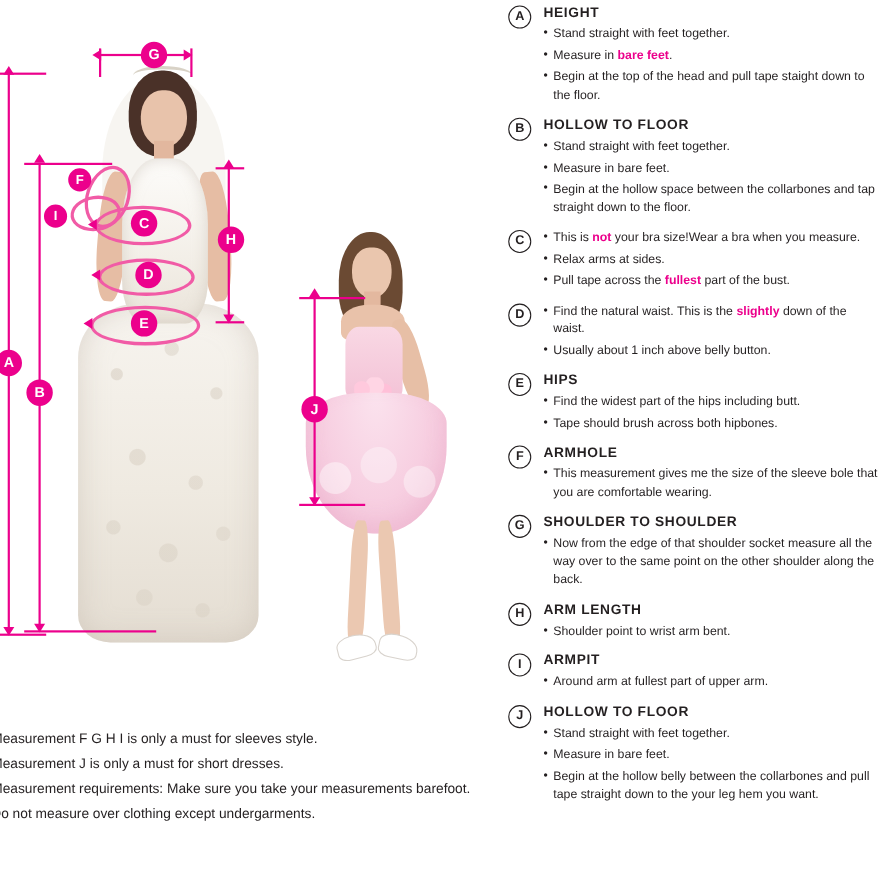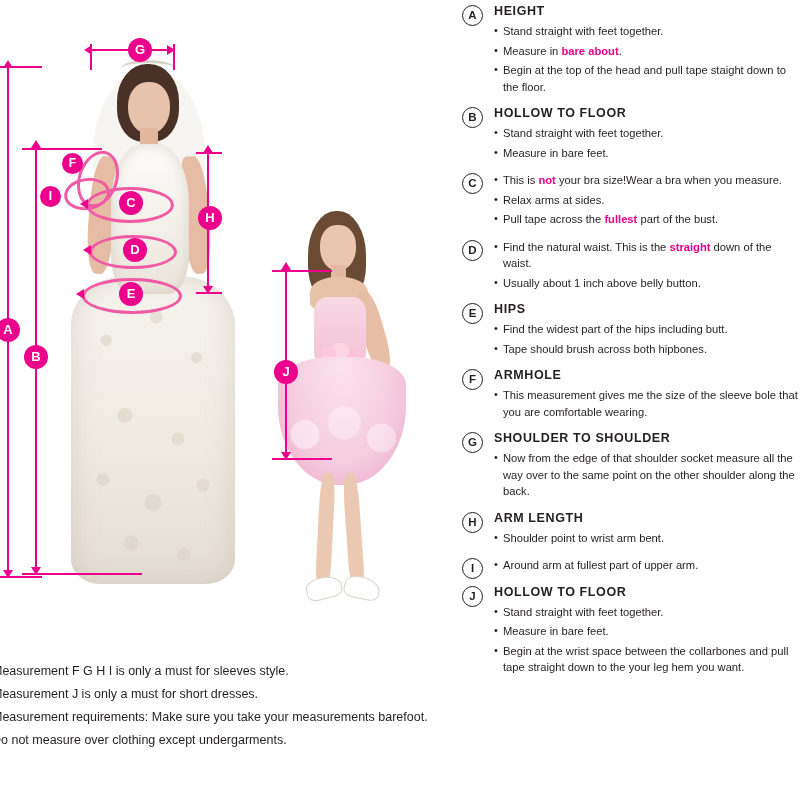--- a/index.html
+++ b/index.html
@@ -508,44 +508,45 @@
       <div class="note-line">Do not measure over clothing except undergarments.</div>
     </div>
   </div>
 
   <div class="right-panel" id="instructions">
       <div class="entry">
         <div class="circle">A</div>
         <div class="title">HEIGHT</div>
         <ul>
           <li><span>Stand straight with feet together.</span></li>
-          <li><span>Measure in </span><span class="hl">bare about</span><span>.</span></li>
+          <li><span>Measure in </span><span class="hl">bare feet</span><span>.</span></li>
           <li><span>Begin at the top of the head and pull tape staight down to the floor.</span></li>
         </ul>
       </div>
       <div class="entry">
         <div class="circle">B</div>
         <div class="title">HOLLOW TO FLOOR</div>
         <ul>
           <li><span>Stand straight with feet together.</span></li>
           <li><span>Measure in bare feet.</span></li>
+          <li><span>Begin at the hollow space between  the collarbones and tap straight down to the floor.</span></li>
         </ul>
       </div>
       <div class="entry">
         <div class="circle">C</div>
         <ul>
           <li><span>This is </span><span class="hl">not</span><span> your bra size!Wear a bra when you measure.</span></li>
           <li><span>Relax arms at sides.</span></li>
           <li><span>Pull tape across the </span><span class="hl">fullest</span><span> part of the bust.</span></li>
         </ul>
       </div>
       <div class="entry">
         <div class="circle">D</div>
         <ul>
-          <li><span>Find the natural waist. This is the </span><span class="hl">straight</span><span> down of the waist.</span></li>
+          <li><span>Find the natural waist. This is the </span><span class="hl">slightly</span><span> down of the waist.</span></li>
           <li><span>Usually about 1 inch above belly button.</span></li>
         </ul>
       </div>
       <div class="entry">
         <div class="circle">E</div>
         <div class="title">HIPS</div>
         <ul>
           <li><span>Find the widest part of the hips including butt.</span></li>
           <li><span>Tape should brush across both hipbones.</span></li>
         </ul>
@@ -566,28 +567,29 @@
       </div>
       <div class="entry">
         <div class="circle">H</div>
         <div class="title">ARM LENGTH</div>
         <ul>
           <li><span>Shoulder point to wrist arm bent.</span></li>
         </ul>
       </div>
       <div class="entry">
         <div class="circle">I</div>
+        <div class="title">ARMPIT</div>
         <ul>
           <li><span>Around arm at fullest part of upper arm.</span></li>
         </ul>
       </div>
       <div class="entry">
         <div class="circle">J</div>
         <div class="title">HOLLOW TO FLOOR</div>
         <ul>
           <li><span>Stand straight with feet together.</span></li>
           <li><span>Measure in bare feet.</span></li>
-          <li><span>Begin at the wrist space between the collarbones and pull tape straight down to the your leg hem you want.</span></li>
+          <li><span>Begin at the hollow belly between the collarbones and pull tape straight down to the your leg hem you want.</span></li>
         </ul>
       </div>
     </div>
 
 </div>
 
 </body></html>

